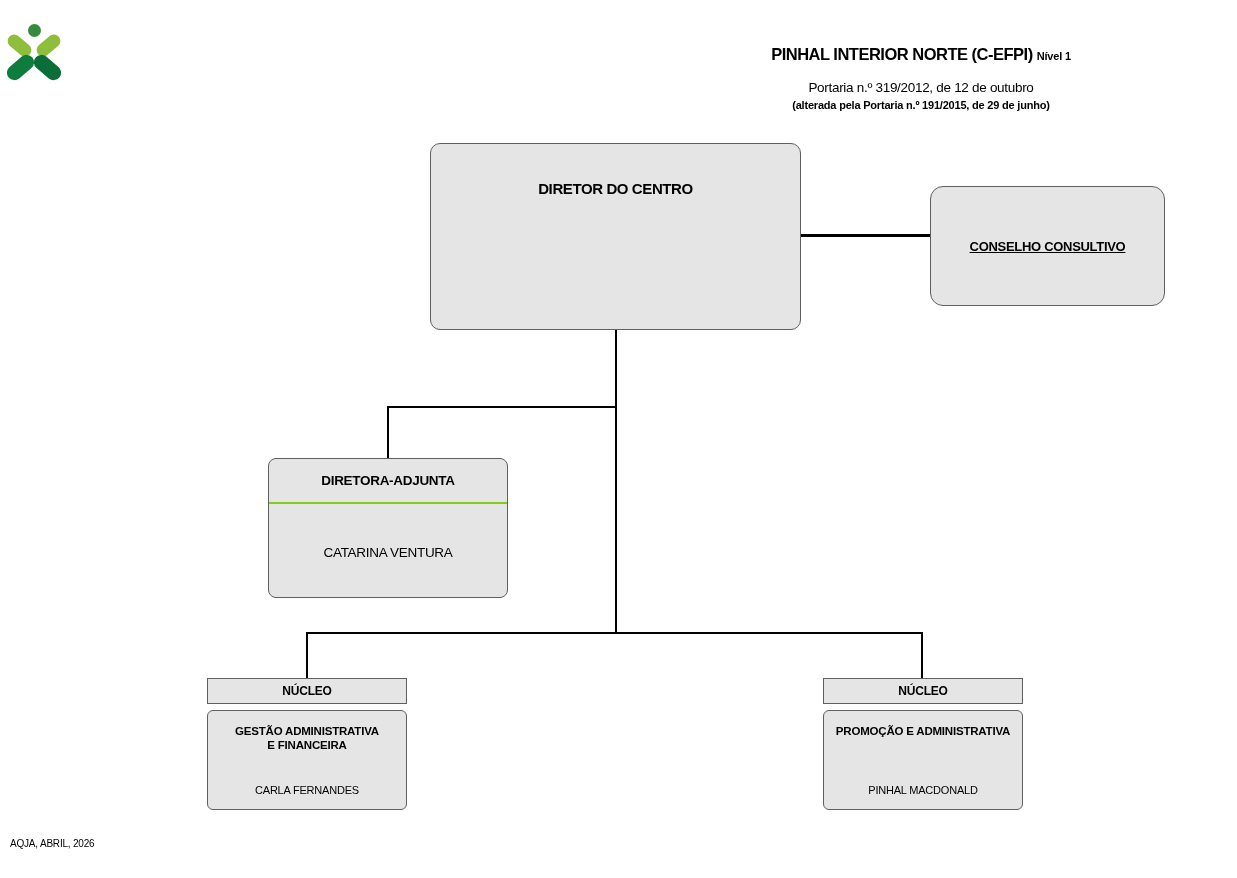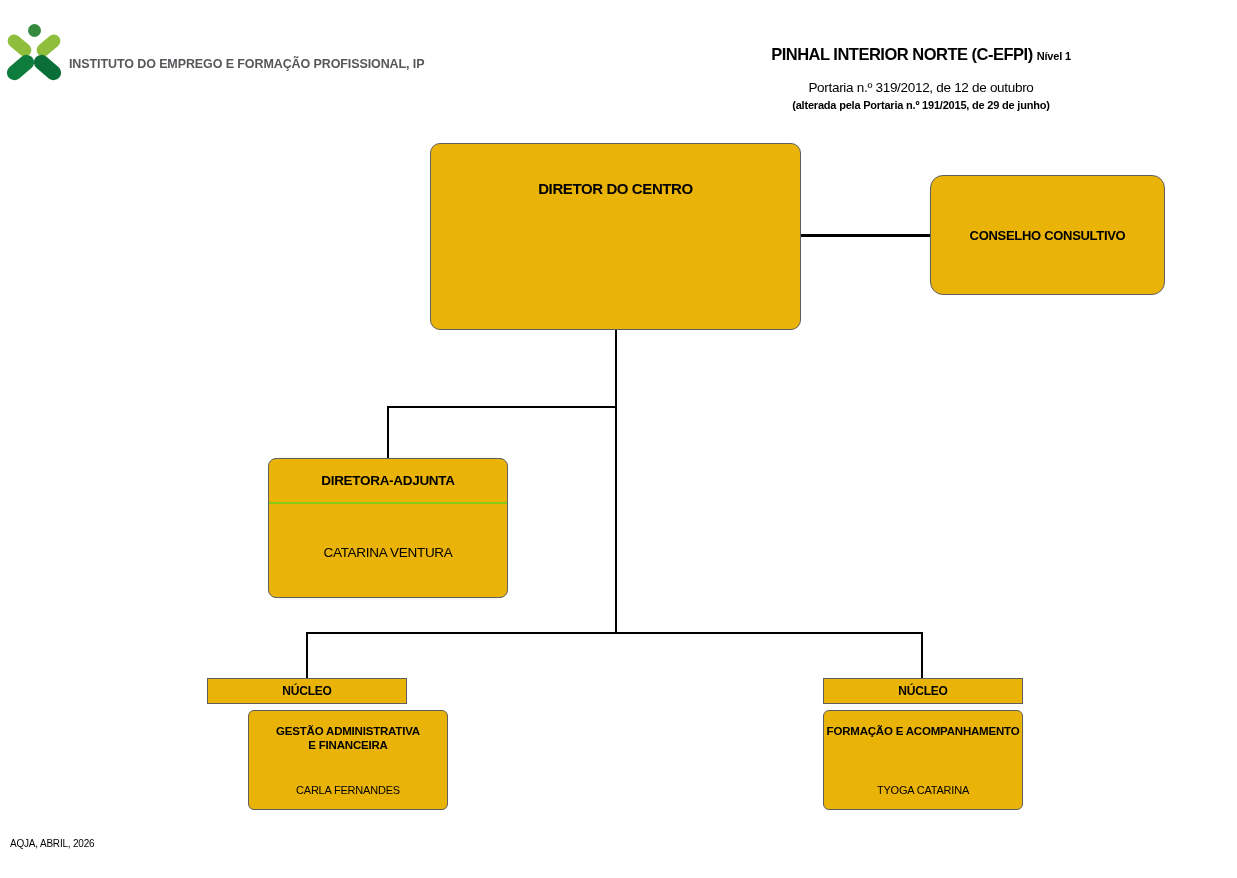--- a/index.html
+++ b/index.html
@@ -25,38 +25,38 @@
     font-size:12.5px;font-weight:bold;letter-spacing:-0.1px;color:#56575b;
   }
   
   .header{position:absolute;left:601px;top:26px;width:640px;text-align:center;}
   .header h1{margin:0;font-size:16.5px;line-height:19px;font-weight:bold;letter-spacing:-0.5px;}
   .title-line{white-space:pre-wrap;}
   .level-label{font-size:11px;letter-spacing:-0.2px;}
   .portaria{margin-top:14px;font-size:13.5px;letter-spacing:-0.3px;}
   .amendment{margin-top:4px;font-size:11px;font-weight:bold;letter-spacing:-0.2px;}
   
-  .box{position:absolute;background:#eab308;border:1.5px solid #5f5f5f;box-sizing:border-box;}
+  .box{position:absolute;background:#e5e5e5;border:1.5px solid #5f5f5f;box-sizing:border-box;}
   .director-box{left:430px;top:143px;width:371px;height:187px;border-radius:10px;}
   .director-title{margin-top:36px;text-align:center;font-weight:bold;font-size:15px;letter-spacing:-0.4px;}
-  .advisory-box{left:930px;top:175px;width:235px;height:120px;border-radius:13px;
-    display:flex;align-items:center;justify-content:center;}
+  .advisory-box{left:930px;top:186px;width:235px;height:120px;border-radius:13px;
+    display:flex;align-items:center;justify-content:center;text-decoration:underline;}
   .advisory-title{font-weight:bold;font-size:13px;letter-spacing:-0.3px;}
   .deputy-box{left:268px;top:458px;width:240px;height:140px;border-radius:8px;}
   .deputy-header{height:43px;border-bottom:2px solid #84cc16;display:flex;align-items:center;justify-content:center;
     font-weight:bold;font-size:13.5px;letter-spacing:-0.3px;}
   .deputy-name{height:93px;display:flex;align-items:center;justify-content:center;
     padding-top:3px;box-sizing:border-box;font-size:13.5px;letter-spacing:-0.3px;}
   .nucleus-header{width:200px;height:26px;border-radius:0;
     display:flex;align-items:center;justify-content:center;
     font-weight:bold;font-size:12px;letter-spacing:-0.2px;}
   .nucleus-header-left{left:207px;top:678px;}
   .nucleus-header-right{left:823px;top:678px;}
   .nucleus-box{width:200px;height:100px;border-radius:6px;}
-  .nucleus-box-left{left:207px;top:710px;margin-left:41px;}
+  .nucleus-box-left{left:207px;top:710px;}
   .nucleus-box-right{left:823px;top:710px;}
   .nucleus-title{padding-top:13px;text-align:center;font-weight:bold;font-size:11.5px;line-height:14px;letter-spacing:-0.2px;}
   .nucleus-name{position:absolute;bottom:13px;left:0;width:100%;text-align:center;font-size:11px;letter-spacing:-0.2px;}
   
   .conn{position:absolute;background:#000;}
   .conn-advisory{left:801px;top:234px;width:129px;height:3px;}
   .conn-trunk{left:615px;top:329px;width:2px;height:304px;}
   .conn-deputy-h{left:387px;top:406px;width:230px;height:2px;}
   .conn-deputy-v{left:387px;top:406px;width:2px;height:53px;}
   .conn-bottom-h{left:306px;top:632px;width:617px;height:2px;}
@@ -70,21 +70,20 @@
 
 <div class="stage">
 
   <div class="logo-mark">
     <span class="logo-petal arm-left" style="background:#8ebe3c"></span>
     <span class="logo-petal arm-right" style="background:#8ebe3c"></span>
     <span class="logo-petal leg-left" style="background:#0e7c3c"></span>
     <span class="logo-petal leg-right" style="background:#0a6e38"></span>
     <span class="logo-head" style="background:#358a3f"></span>
   </div>
-  <div class="logo-text">INSTITUTO DO EMPREGO E FORMAÇÃO PROFISSIONAL, IP</div>
 
   <div class="header">
     <h1>
       <br>
       <span class="title-line">PINHAL INTERIOR NORTE (C-EFPI)</span>
       <span class="level-label">Nível 1</span>
     </h1>
     <div class="portaria">Portaria n.º 319/2012, de 12 de outubro</div>
     <div class="amendment">(alterada pela Portaria n.º 191/2015, de 29 de junho)</div>
   </div>
@@ -114,19 +113,19 @@
   <div class="box nucleus-box nucleus-box-left">
     <div class="nucleus-title">
       <span>GESTÃO ADMINISTRATIVA</span><br>
       <span>E FINANCEIRA</span>
     </div>
     <div class="nucleus-name">CARLA FERNANDES</div>
   </div>
 
   <div class="box nucleus-header nucleus-header-right">NÚCLEO</div>
   <div class="box nucleus-box nucleus-box-right">
-    <div class="nucleus-title">FORMAÇÃO E ACOMPANHAMENTO</div>
-    <div class="nucleus-name">TYOGA CATARINA</div>
+    <div class="nucleus-title">PROMOÇÃO E ADMINISTRATIVA</div>
+    <div class="nucleus-name">PINHAL MACDONALD</div>
   </div>
 
   <div class="footer-credit">AQJA, ABRIL, 2026</div>
 
 </div>
 
 </body></html>

